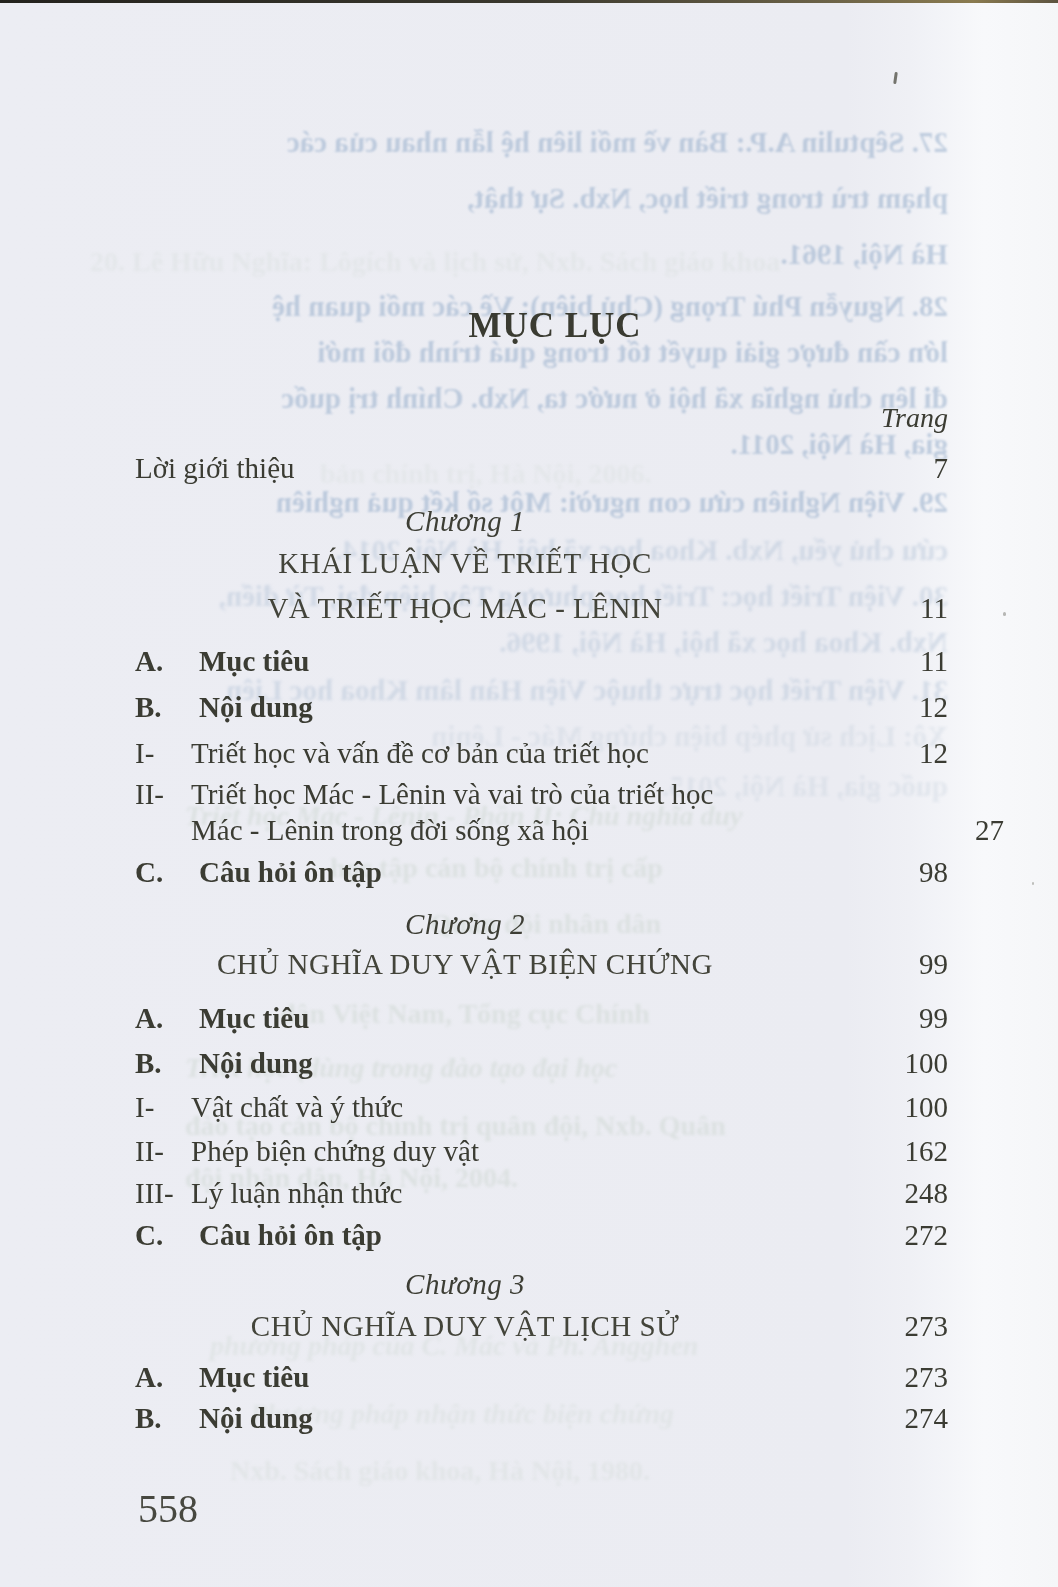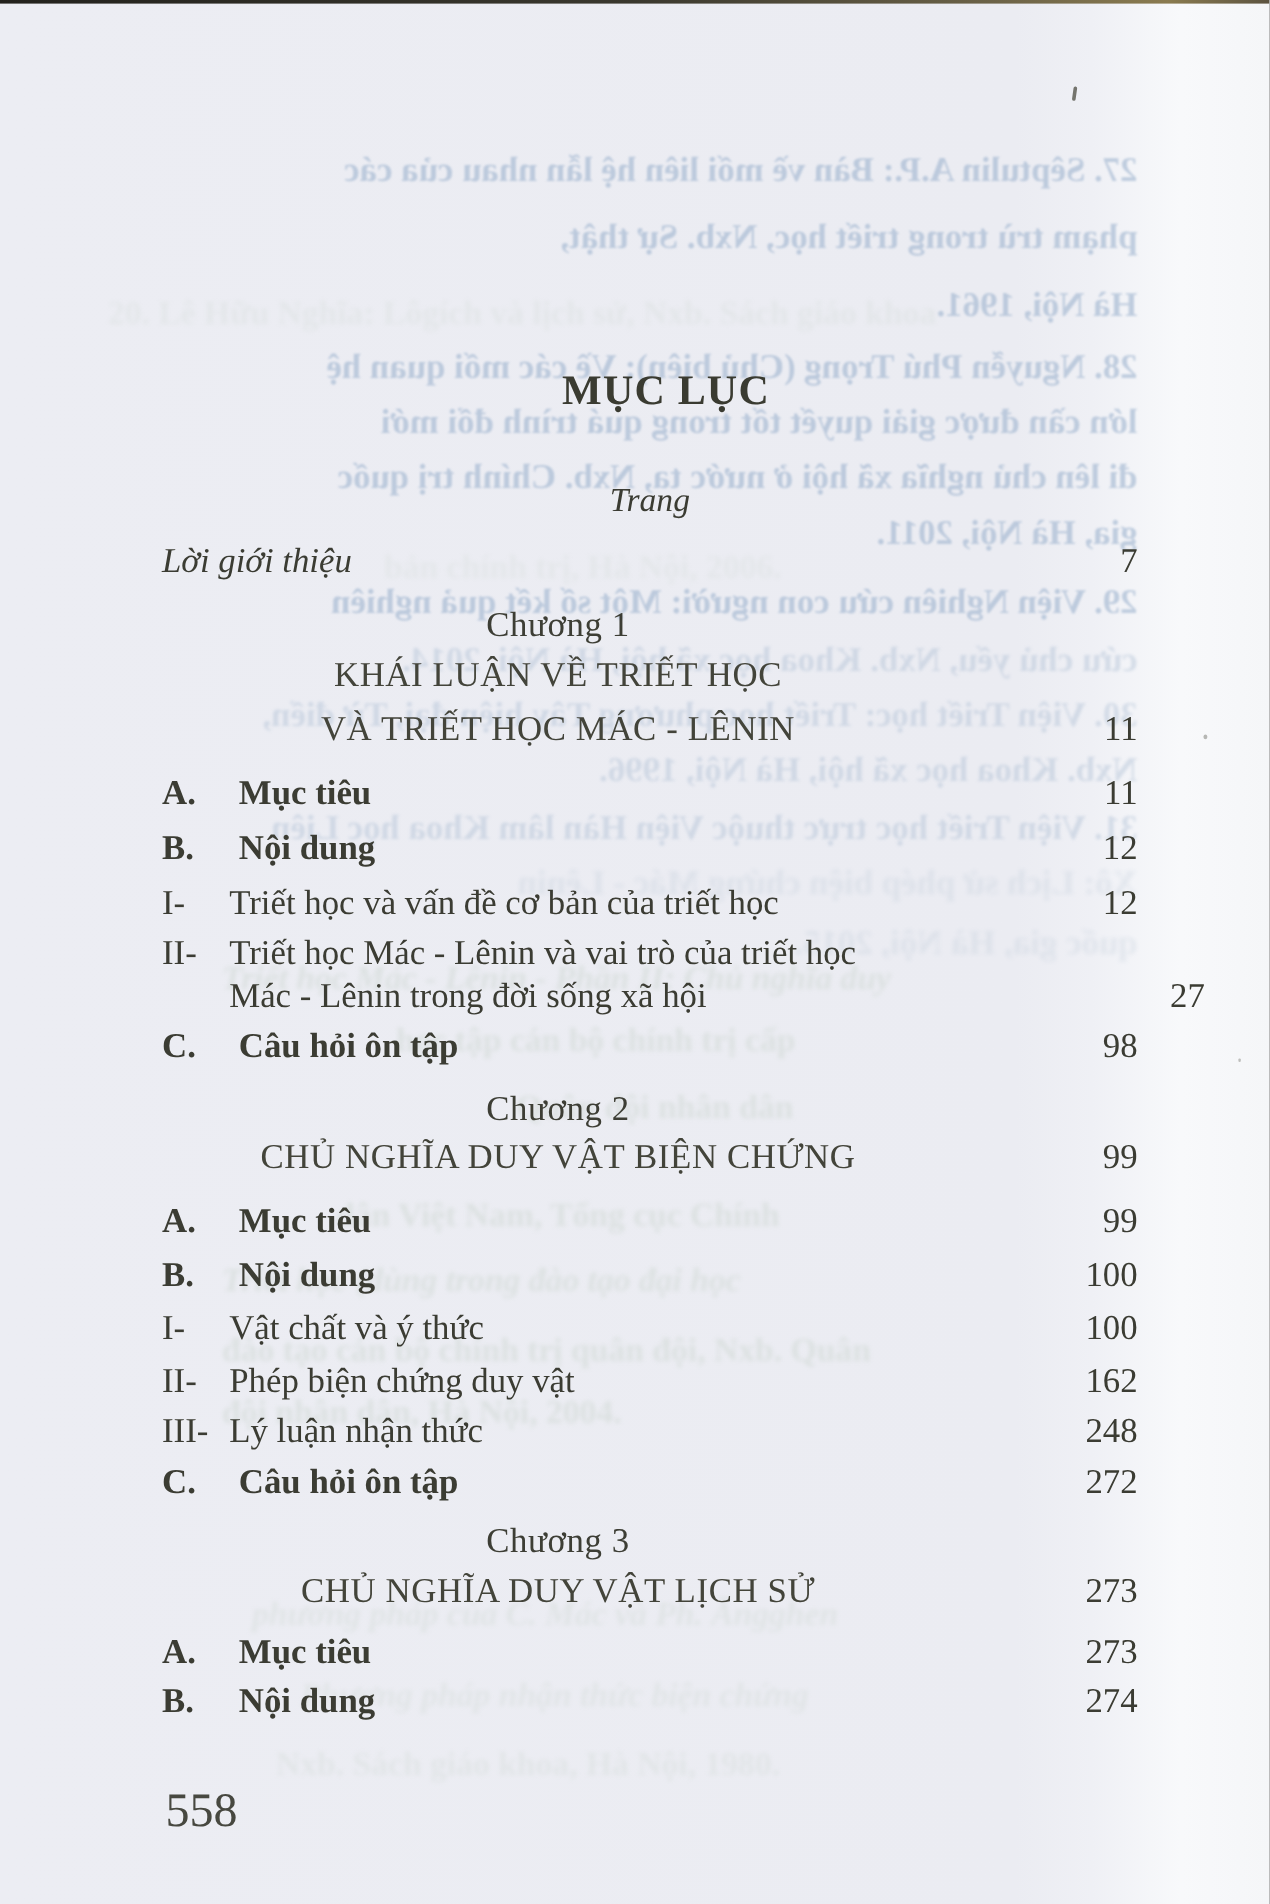--- a/index.html
+++ b/index.html
@@ -17,32 +17,32 @@
   .mirror{transform:scaleX(-1);}
   .bl-s{color:#9db3ce;opacity:.60;filter:blur(1px);}
   .bl-f{color:#aebfd4;opacity:.44;filter:blur(1.4px);}
   .bl-x{color:#bfcbd8;opacity:.32;filter:blur(1.8px);}
   .ghost{position:absolute;font-size:28px;white-space:nowrap;color:#c6d1c9;
     opacity:.42;filter:blur(1.6px);pointer-events:none;font-weight:600;}
   .ghost.it{font-style:italic;}
   
   .title{position:absolute;left:160px;width:790px;text-align:center;
     font-size:35px;font-weight:700;letter-spacing:1px;color:#3a3b31;}
-  .trang{position:absolute;left:135px;width:813px;text-align:center;
+  .trang{position:absolute;left:135px;width:813px;text-align:right;
     font-style:italic;font-size:28px;}
   .row{position:absolute;left:135px;width:813px;font-size:29px;line-height:1.15;}
   .item{display:flex;}
   .num{flex:0 0 auto;width:64px;}
   .num.roman{width:56px;}
   .bold{font-weight:700;}
-  .intro .label{font-style:italic;}
+  .intro .label{}
   .cont{padding-left:56px;}
   .pagenum{position:absolute;right:0;top:0;font-weight:400;font-style:normal;}
   .center-head{width:660px;text-align:center;letter-spacing:.5px;color:#43443a;}
-  .chapter-label{color:#3d3e35;}
+  .chapter-label{font-style:italic;color:#3d3e35;}
   .footer-num{position:absolute;left:138px;top:1485px;font-size:40px;color:#474840;}
   .speck{position:absolute;background:#55554b;border-radius:2px;}
 </style>
 </head>
 <body>
 
 <div class="page">
 
   <div class="edge-top"></div>
   <div class="speck" style="left:894px;top:72px;width:3px;height:12px;transform:rotate(8deg);opacity:.8"></div>

